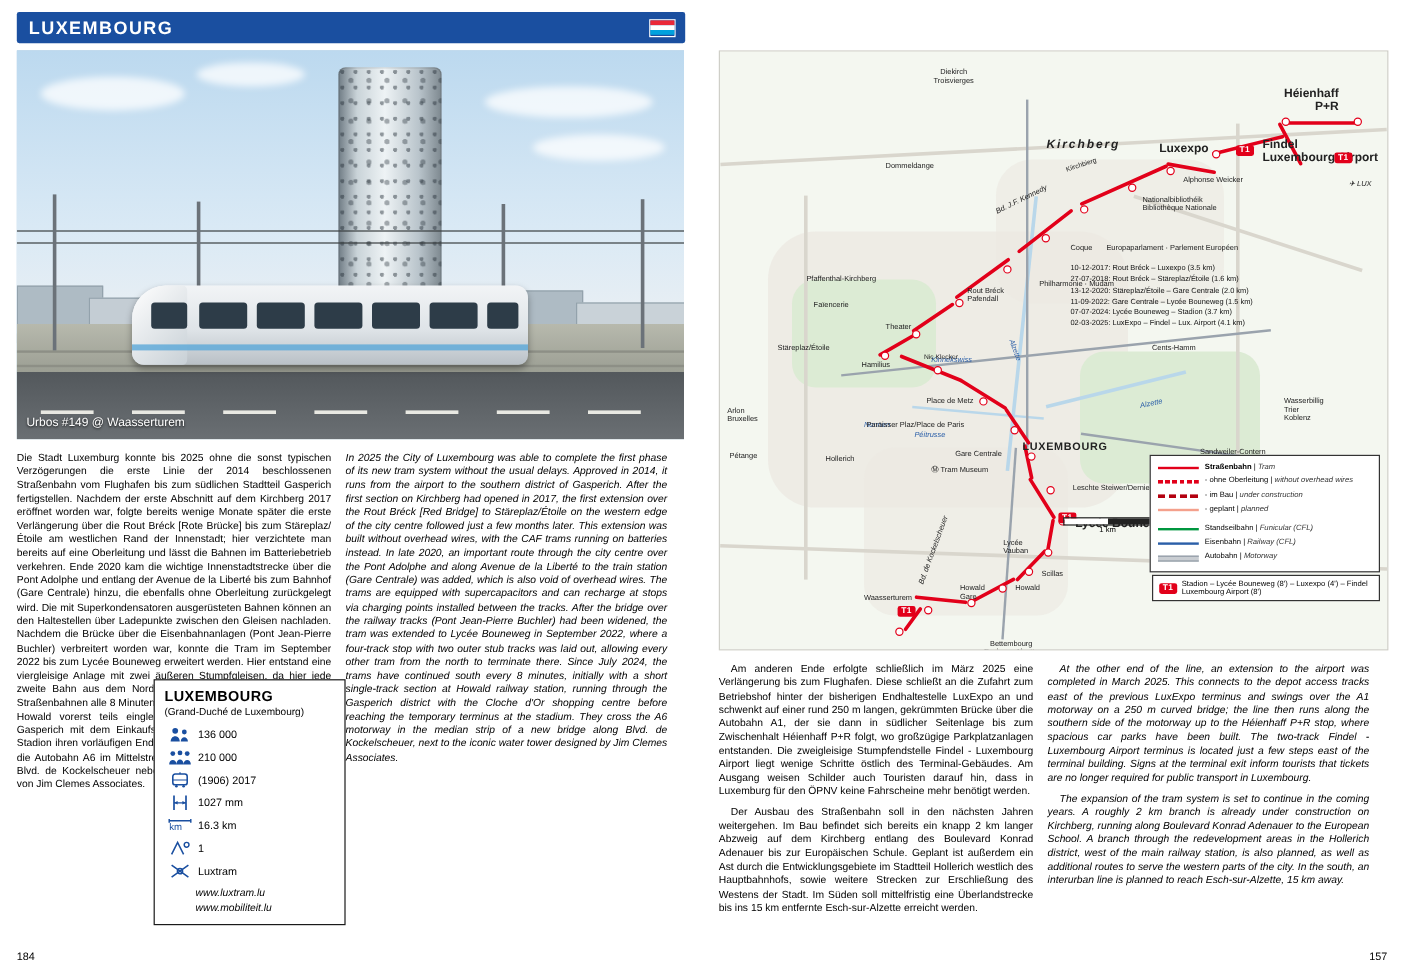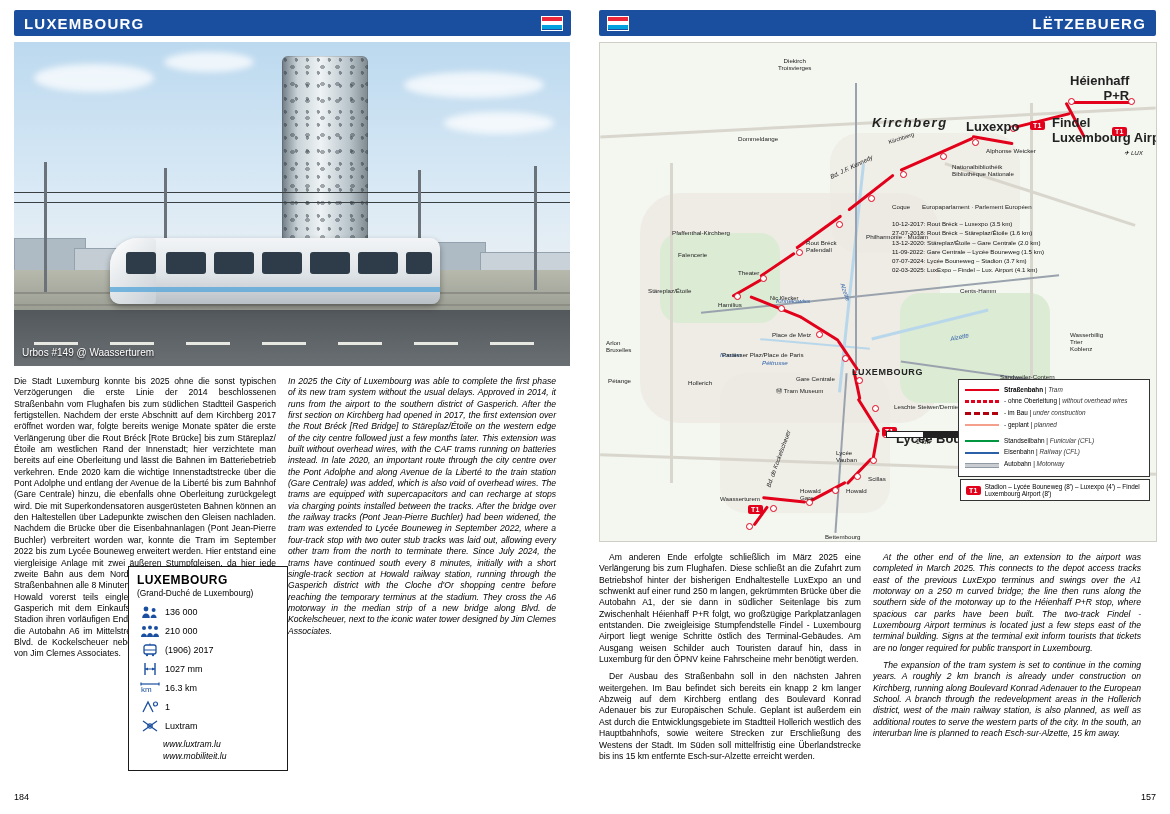--- a/index.html
+++ b/index.html
@@ -116,21 +116,21 @@
   }
   .urban{position:absolute;background:#ece9e2;}
   .green{position:absolute;background:#e2efdc;}
   .water{position:absolute;background:#b9d7ea;}
   .mroad{position:absolute;background:#d9d6cd;}
   .mrail{position:absolute;background:#9aa3ad;}
   .tramline{position:absolute;background:#e2001a;height:2.6px;transform-origin:0 50%;border-radius:2px;}
   .stop{position:absolute;width:5px;height:5px;border:1.4px solid #e2001a;background:#fff;border-radius:50%;}
   .maplabel{position:absolute;font-size:6.2px;color:#222;white-space:nowrap;}
   .maplabel.city{font-size:9px;font-weight:bold;letter-spacing:.6px;}
-  .maplabel.big{font-size:13px;font-weight:bold;}
+  .maplabel.big{font-size:10px;font-weight:bold;}
   .maplabel.blue{color:#2b5fa8;font-style:italic;}
   .t1{
     position:absolute;background:#e2001a;color:#fff;font-size:7px;font-weight:bold;
     padding:1px 3px;border-radius:2px;letter-spacing:.3px;
   }
   .datebox{
     position:absolute;font-size:6.2px;line-height:1.5;color:#111;
   }
   .legend{
     position:absolute;right:6px;bottom:64px;width:178px;
@@ -313,29 +313,20 @@
         <div>www.luxtram.lu</div>
         <div>www.mobiliteit.lu</div>
       </div>
     </div>
 
     <div class="pageno" style="left:14px;">184</div>
   </div>
 
   <div class="page page-right">
 
-    <div class="hdr hdr-right">
-      <span class="flag">
-          <i class="r"></i>
-          <i class="w"></i>
-          <i class="b"></i>
-        </span>
-      <span style="flex:1"></span>
-      <span class="title">LËTZEBUERG</span>
-    </div>
 
     <div class="map">
 
       <div class="green" style="left:0;top:0;width:556px;height:498px;background:#f4f7f0;"></div>
       <div class="urban" style="left:40px;top:150px;width:300px;height:230px;border-radius:40px;opacity:.8;"></div>
       <div class="urban" style="left:230px;top:90px;width:190px;height:120px;border-radius:30px;opacity:.7;"></div>
       <div class="urban" style="left:120px;top:330px;width:170px;height:140px;border-radius:26px;opacity:.7;"></div>
       <div class="green" style="left:300px;top:250px;width:150px;height:110px;background:#dcebd4;border-radius:20px;"></div>
       <div class="green" style="left:60px;top:190px;width:120px;height:90px;background:#dcebd4;border-radius:20px;"></div>
 

